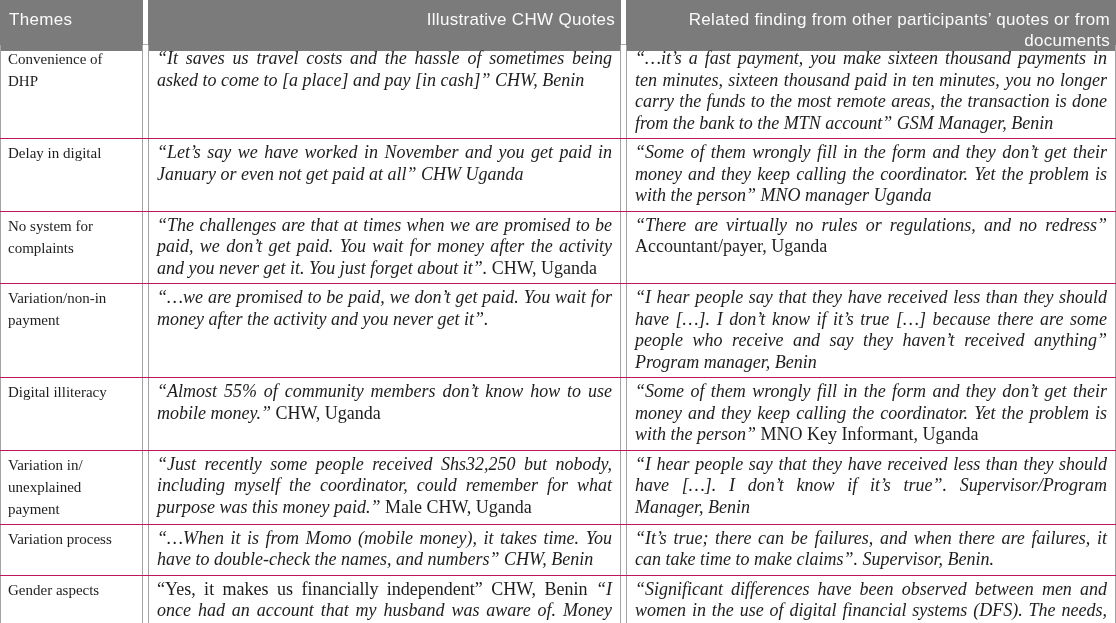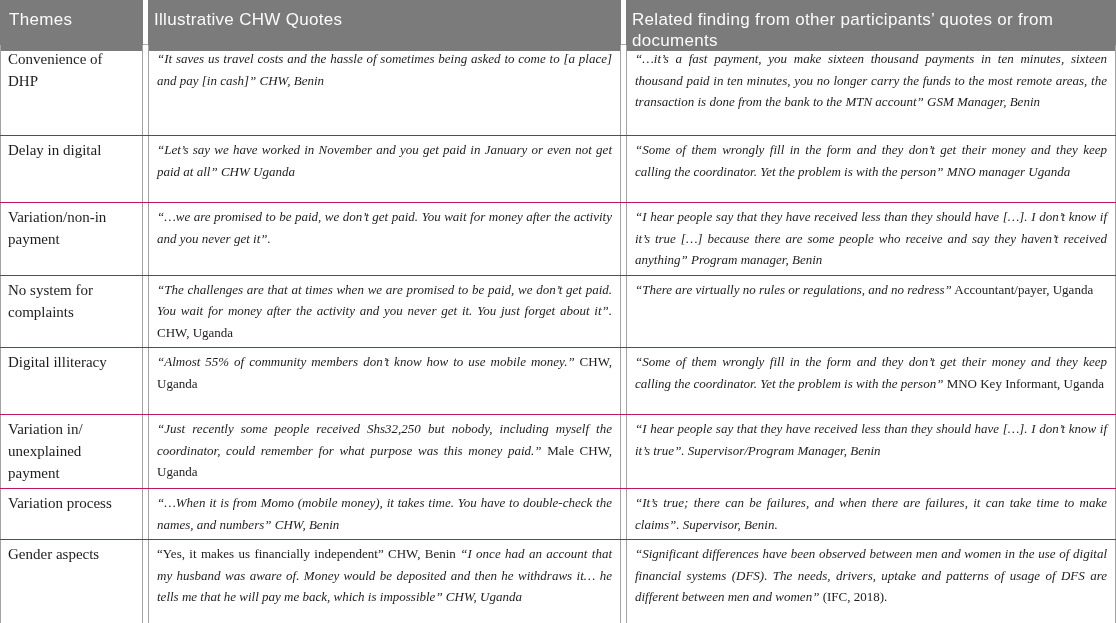--- a/index.html
+++ b/index.html
@@ -21,21 +21,21 @@
   .th {
     background:#7b7b7b;
     color:#fbfbfb;
     font-family:"Liberation Sans", sans-serif;
     font-size:17px;
     line-height:21px;
     letter-spacing:0.3px;
     padding-top:9px;
   }
   .th-themes { padding-left:9px; }
-  .th-center { text-align:left; padding-left:6px; padding-right:6px; }
+  .th-center { text-align:right; padding-left:6px; padding-right:6px; }
 
   
   .tbody { margin-top:2px; border-top:1px solid #adadad; }
   .tr {
     display:grid;
     grid-template-columns:143px 473px 1fr;
     column-gap:5px;
     border-bottom:1px solid #be185d;
   }
   .tr:nth-child(1) .td { min-height:90px; }
@@ -44,21 +44,21 @@
   .tr:nth-child(4) .td { min-height:66px; }
   .tr:nth-child(5) .td { min-height:66px; }
   .tr:nth-child(6) .td { min-height:67px; }
   .tr:nth-child(7) .td { min-height:44px; }
   .tr:nth-child(8) .td { min-height:86px; }
 
   .td {
     border-left:1px solid #a3a3a3;
     border-right:1px solid #a3a3a3;
     padding:3px 8px 4px 8px;
-    font-size:13px;
+    font-size:18px;
     line-height:21.5px;
   }
   .td-theme {
     font-size:15px;
     line-height:22px;
     padding-left:7px;
     word-break:break-word;
   }
   .td-quote { text-align:justify; }
   .td-quote .seg-i { font-style:italic; }
@@ -79,28 +79,28 @@
       <div class="td td-theme">Convenience of DHP</div>
       <div class="td td-quote"><span class="seg-i">“It saves us travel costs and the hassle of sometimes being asked to come to [a place] and pay [in cash]” CHW, Benin</span></div>
       <div class="td td-quote"><span class="seg-i">“…it’s a fast payment, you make sixteen thousand payments in ten minutes, sixteen thousand paid in ten minutes, you no longer carry the funds to the most remote areas, the transaction is done from the bank to the MTN account” GSM Manager, Benin</span></div>
     </div>
     <div class="tr">
       <div class="td td-theme">Delay in digital</div>
       <div class="td td-quote"><span class="seg-i">“Let’s say we have worked in November and you get paid in January or even not get paid at all” CHW Uganda</span></div>
       <div class="td td-quote"><span class="seg-i">“Some of them wrongly fill in the form and they don’t get their money and they keep calling the coordinator. Yet the problem is with the person” MNO manager Uganda</span></div>
     </div>
     <div class="tr">
+      <div class="td td-theme">No system for complaints</div>
+      <div class="td td-quote"><span class="seg-i">“The challenges are that at times when we are promised to be paid, we don’t get paid. You wait for money after the activity and you never get it. You just forget about it”.</span><span class="seg-r"> CHW, Uganda</span></div>
+      <div class="td td-quote"><span class="seg-i">“There are virtually no rules or regulations, and no redress”</span><span class="seg-r"> Accountant/payer, Uganda</span></div>
+    </div>
+    <div class="tr">
       <div class="td td-theme">Variation/non-in payment</div>
       <div class="td td-quote"><span class="seg-i">“…we are promised to be paid, we don’t get paid. You wait for money after the activity and you never get it”.</span></div>
       <div class="td td-quote"><span class="seg-i">“I hear people say that they have received less than they should have […]. I don’t know if it’s true […] because there are some people who receive and say they haven’t received anything” Program manager, Benin</span></div>
-    </div>
-    <div class="tr">
-      <div class="td td-theme">No system for complaints</div>
-      <div class="td td-quote"><span class="seg-i">“The challenges are that at times when we are promised to be paid, we don’t get paid. You wait for money after the activity and you never get it. You just forget about it”.</span><span class="seg-r"> CHW, Uganda</span></div>
-      <div class="td td-quote"><span class="seg-i">“There are virtually no rules or regulations, and no redress”</span><span class="seg-r"> Accountant/payer, Uganda</span></div>
     </div>
     <div class="tr">
       <div class="td td-theme">Digital illiteracy</div>
       <div class="td td-quote"><span class="seg-i">“Almost 55% of community members don’t know how to use mobile money.”</span><span class="seg-r"> CHW, Uganda</span></div>
       <div class="td td-quote"><span class="seg-i">“Some of them wrongly fill in the form and they don’t get their money and they keep calling the coordinator. Yet the problem is with the person”</span><span class="seg-r"> MNO Key Informant, Uganda</span></div>
     </div>
     <div class="tr">
       <div class="td td-theme">Variation in/ unexplained payment</div>
       <div class="td td-quote"><span class="seg-i">“Just recently some people received Shs32,250 but nobody, including myself the coordinator, could remember for what purpose was this money paid.”</span><span class="seg-r"> Male CHW, Uganda</span></div>
       <div class="td td-quote"><span class="seg-i">“I hear people say that they have received less than they should have […]. I don’t know if it’s true”. Supervisor/Program Manager, Benin</span></div>

